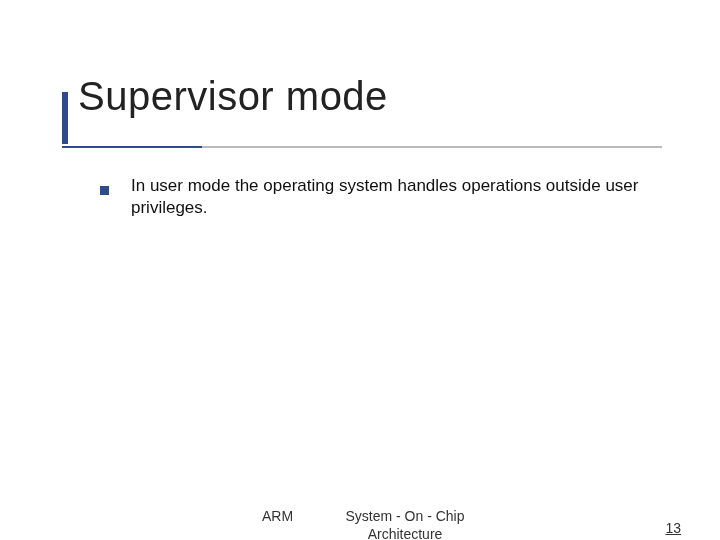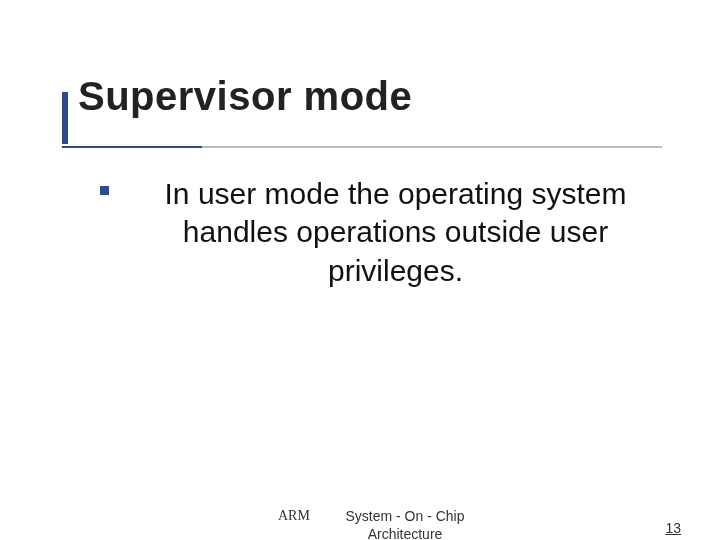--- a/index.html
+++ b/index.html
@@ -25,21 +25,21 @@
     position: absolute;
     left: 62px;
     top: 92px;
     width: 6px;
     height: 52px;
     background: #2f4b8a;
   }
   .title-text {
     font-size: 40px;
     color: #222;
-    font-weight: 700;
+    font-weight: 400;
     letter-spacing: 0.5px;
   }
   .title-underline {
     position: absolute;
     left: 62px;
     right: 58px;
     top: 146px;
     height: 2px;
     background: linear-gradient(to right, #2f4b8a 0, #2f4b8a 140px, #bbb 140px, #bbb 100%);
   }
@@ -56,40 +56,38 @@
   }
   .bullet {
     flex: 0 0 auto;
     width: 9px;
     height: 9px;
     background: #2f4b8a;
     margin-top: 11px;
     margin-right: 22px;
   }
   .bullet-text {
-    font-size: 30px;
+    font-size: 17px;
     line-height: 1.28;
     color: #111;
-    text-align: center;
   }
   .footer {
     position: absolute;
     bottom: 32px;
     left: 0;
     right: 0;
     display: flex;
     align-items: flex-start;
     font-size: 14px;
     color: #333;
   }
   .footer-left {
     position: absolute;
-    left: 278px;
+    left: 262px;
     top: 0;
-    font-family: Liberation Serif, serif;
   }
   .footer-center {
     position: absolute;
     left: 320px;
     top: 0;
     width: 170px;
     text-align: center;
     line-height: 1.25;
   }
   .footer-right {

